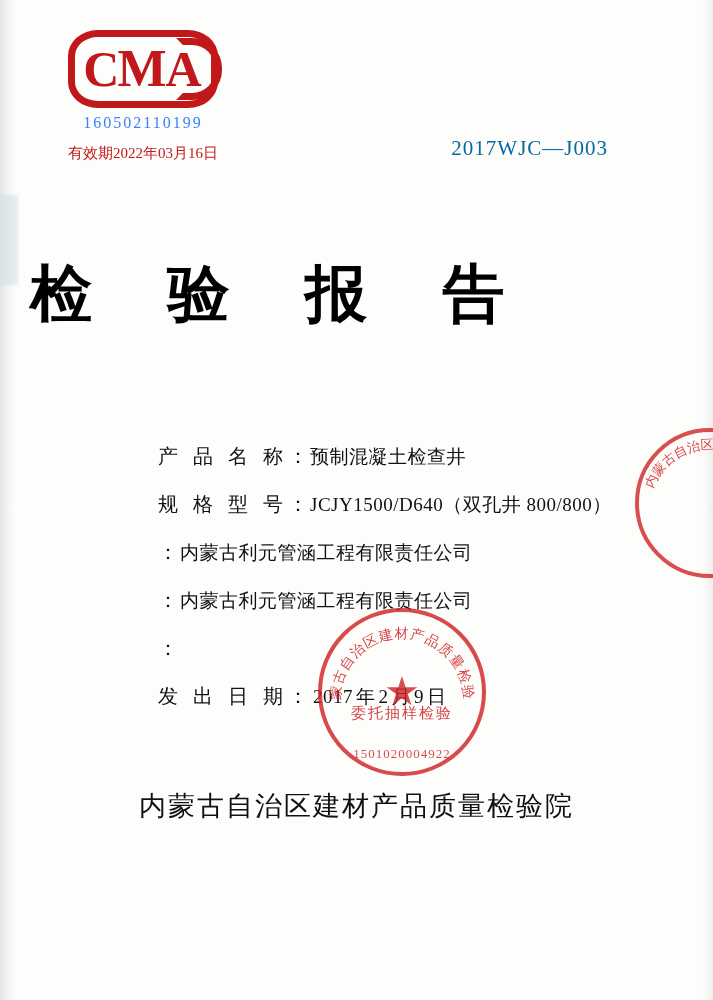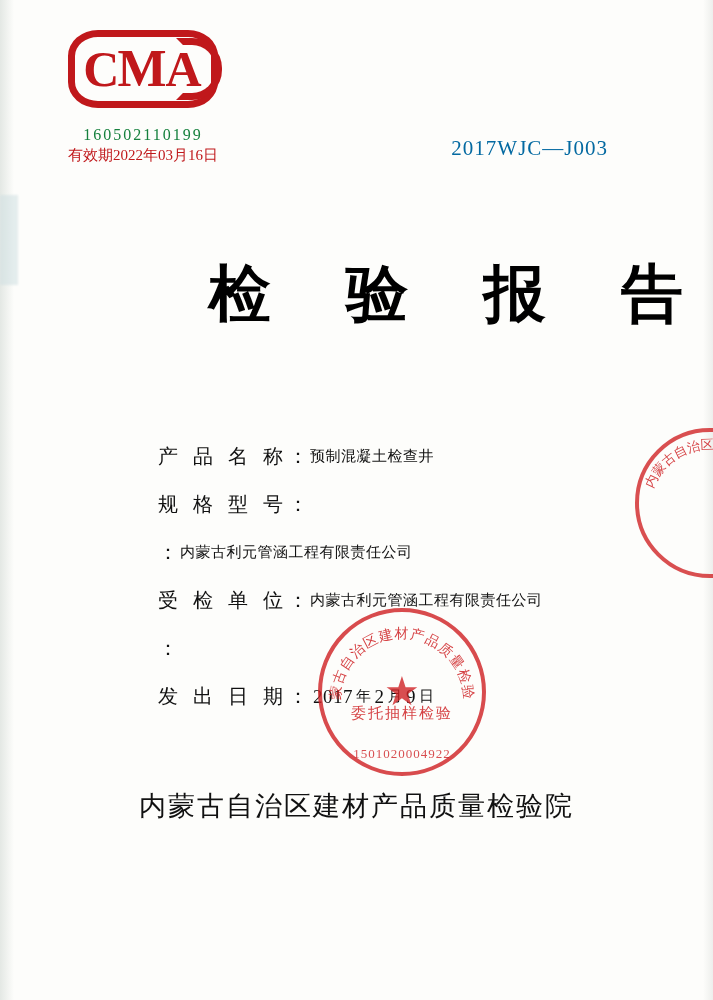--- a/index.html
+++ b/index.html
@@ -92,29 +92,29 @@
     top: 8px;
     width: 46px;
     height: 62px;
     border: 7px solid #c0181b;
     border-left-color: transparent;
     border-radius: 0 30px 30px 0;
     box-sizing: border-box;
     background: transparent;
   }
   .cma-number {
-    margin-top: 18px;
+    margin-top: 6px;
     font-family: "Liberation Serif", serif;
     font-size: 16px;
     letter-spacing: 2px;
-    color: #15803d;
+    color: #3b82f6;
     white-space: nowrap;
   }
   .cma-valid {
-    margin-top: 2px;
+    margin-top: 12px;
     font-size: 15px;
     letter-spacing: 0px;
     color: #c0181b;
     white-space: nowrap;
   }
 
   
   .report-code {
     position: absolute;
     right: 105px;
@@ -124,21 +124,21 @@
     letter-spacing: 1px;
     color: #0369a1;
   }
 
   
   .doc-title {
     position: absolute;
     left: 0;
     right: 0;
     top: 252px;
-    text-align: right;
+    text-align: left;
     font-family: "Liberation Serif", serif;
     font-size: 62px;
     font-weight: bold;
     letter-spacing: 30px;
     text-indent: 30px;
     color: #000;
   }
 
   
   .fields {
@@ -159,21 +159,21 @@
     color: #111;
     flex: 0 0 auto;
     min-width: 118px;
   }
   .field-colon {
     font-size: 20px;
     color: #111;
     margin-right: 2px;
   }
   .field-value {
-    font-size: 15px;
+    font-size: 19px;
     letter-spacing: 0.5px;
     color: #111;
   }
   .field-value.latin {
     font-family: "Liberation Serif", serif;
     font-size: 19px;
   }
 
   
   .date-line .seg { display: inline-block; }
@@ -290,29 +290,29 @@
 
     <div class="field-row">
       <span class="field-label">产 品 名 称</span>
       <span class="field-colon">：</span>
       <span class="field-value">预制混凝土检查井</span>
     </div>
 
     <div class="field-row">
       <span class="field-label">规 格 型 号</span>
       <span class="field-colon">：</span>
+      <span class="field-value latin">JCJY1500/D640（双孔井 800/800）</span>
     </div>
 
     <div class="field-row">
       <span class="field-colon">：</span>
       <span class="field-value">内蒙古利元管涵工程有限责任公司</span>
     </div>
 
     <div class="field-row">
-      <span class="field-label">受 检 单 位</span>
       <span class="field-colon">：</span>
       <span class="field-value">内蒙古利元管涵工程有限责任公司</span>
     </div>
 
     <div class="field-row">
       <span class="field-colon">：</span>
     </div>
 
     <div class="field-row date-line">
       <span class="field-label">发 出 日 期</span>

